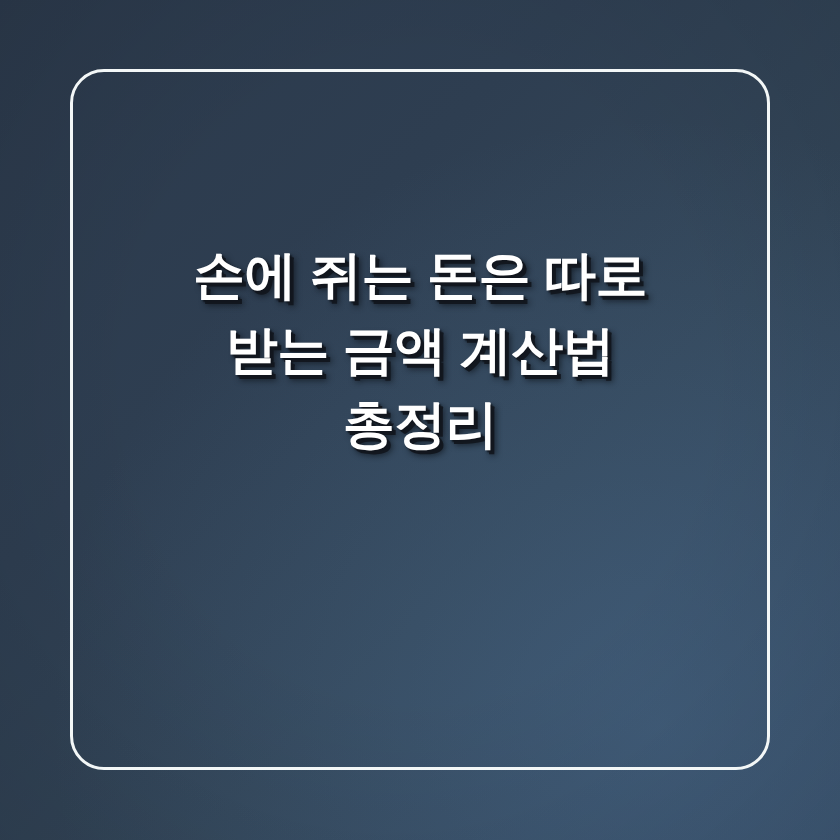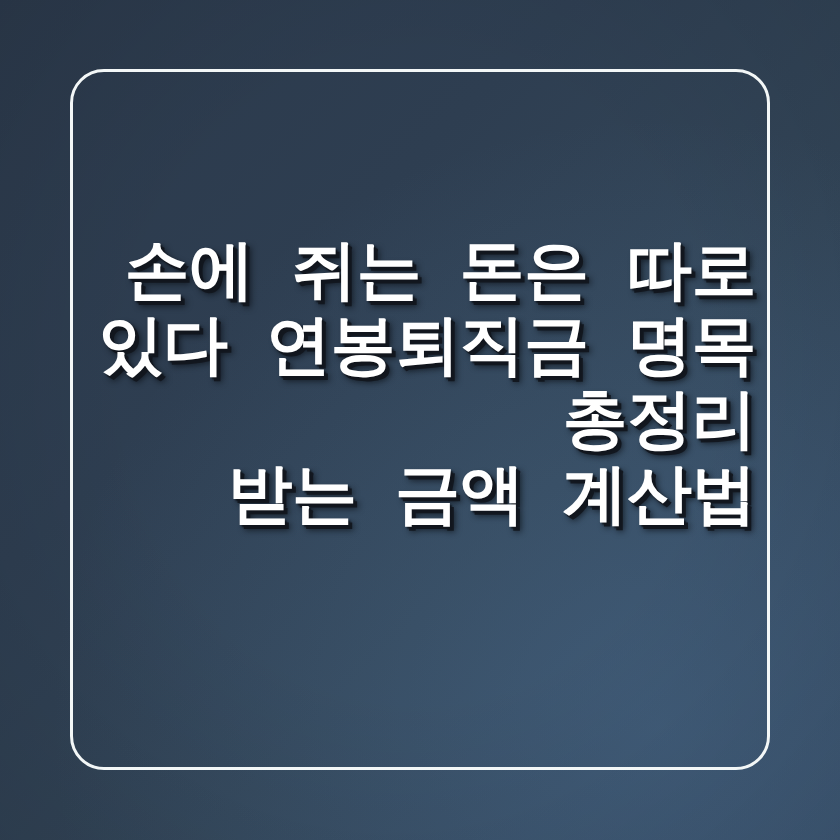--- a/index.html
+++ b/index.html
@@ -55,41 +55,39 @@
     right: 0;
     top: 238px;
     z-index: 3;
     text-align: center;
     padding: 0 84px;
     box-sizing: border-box;
   }
 
   .headline-line {
     display: block;
-    font-family: Liberation Mono, monospace;
-    font-size: 65px;
+    font-family: Liberation Sans, sans-serif;
+    font-size: 52px;
     line-height: 74.5px;
     font-weight: 700;
     color: #ffffff;
     letter-spacing: -0.5px;
     white-space: nowrap;
     text-shadow:
        4px 4px 0px rgba(17, 22, 29, 0.92),
        5px 5px 6px rgba(10, 14, 19, 0.75),
        2px 2px 2px rgba(13, 18, 24, 0.9);
-    text-align: right;
   }
 </style>
 </head>
 <body>
 
 <div id="card-canvas">
 
   <div class="frame-border"></div>
 
   <div class="headline-block">
     <span class="headline-line">손에 쥐는 돈은 따로</span>
-    <span class="headline-line">있다 연봉퇴직금 명목</span>
+    <span class="headline-line">받는 금액 계산법</span>
     <span class="headline-line">총정리</span>
-    <span class="headline-line">받는 금액 계산법</span>
   </div>
 
 </div>
 
 </body></html>

